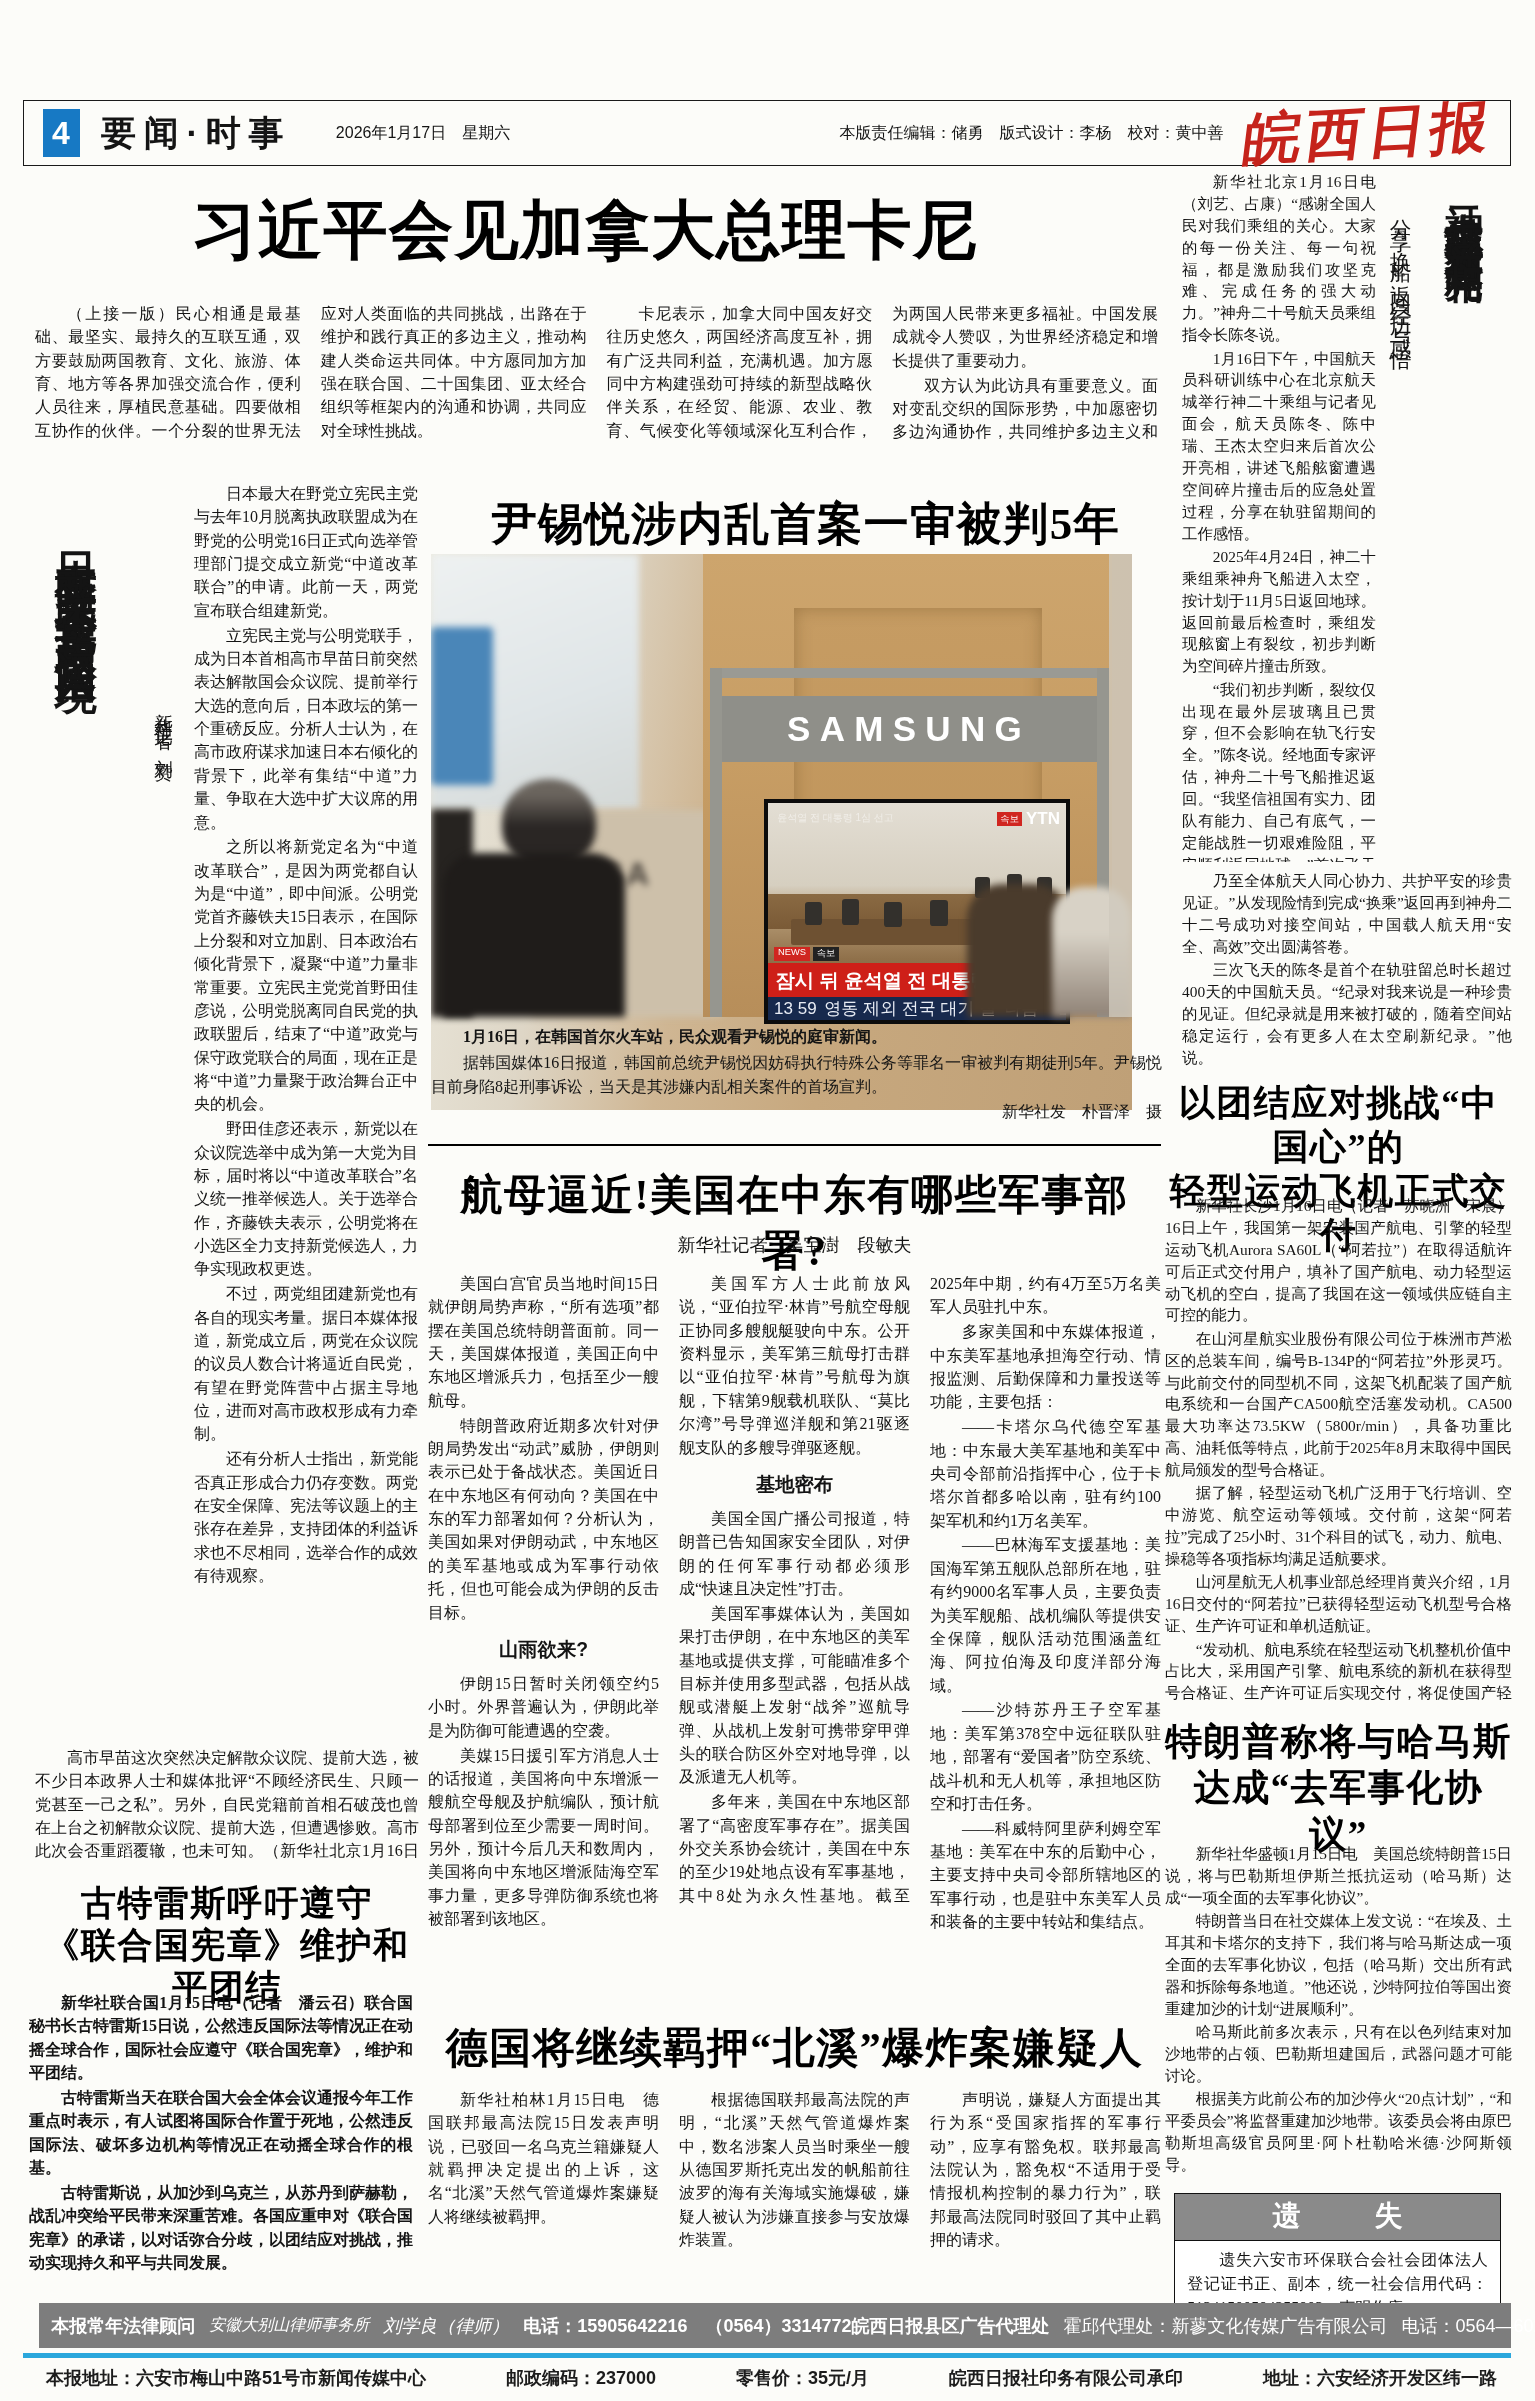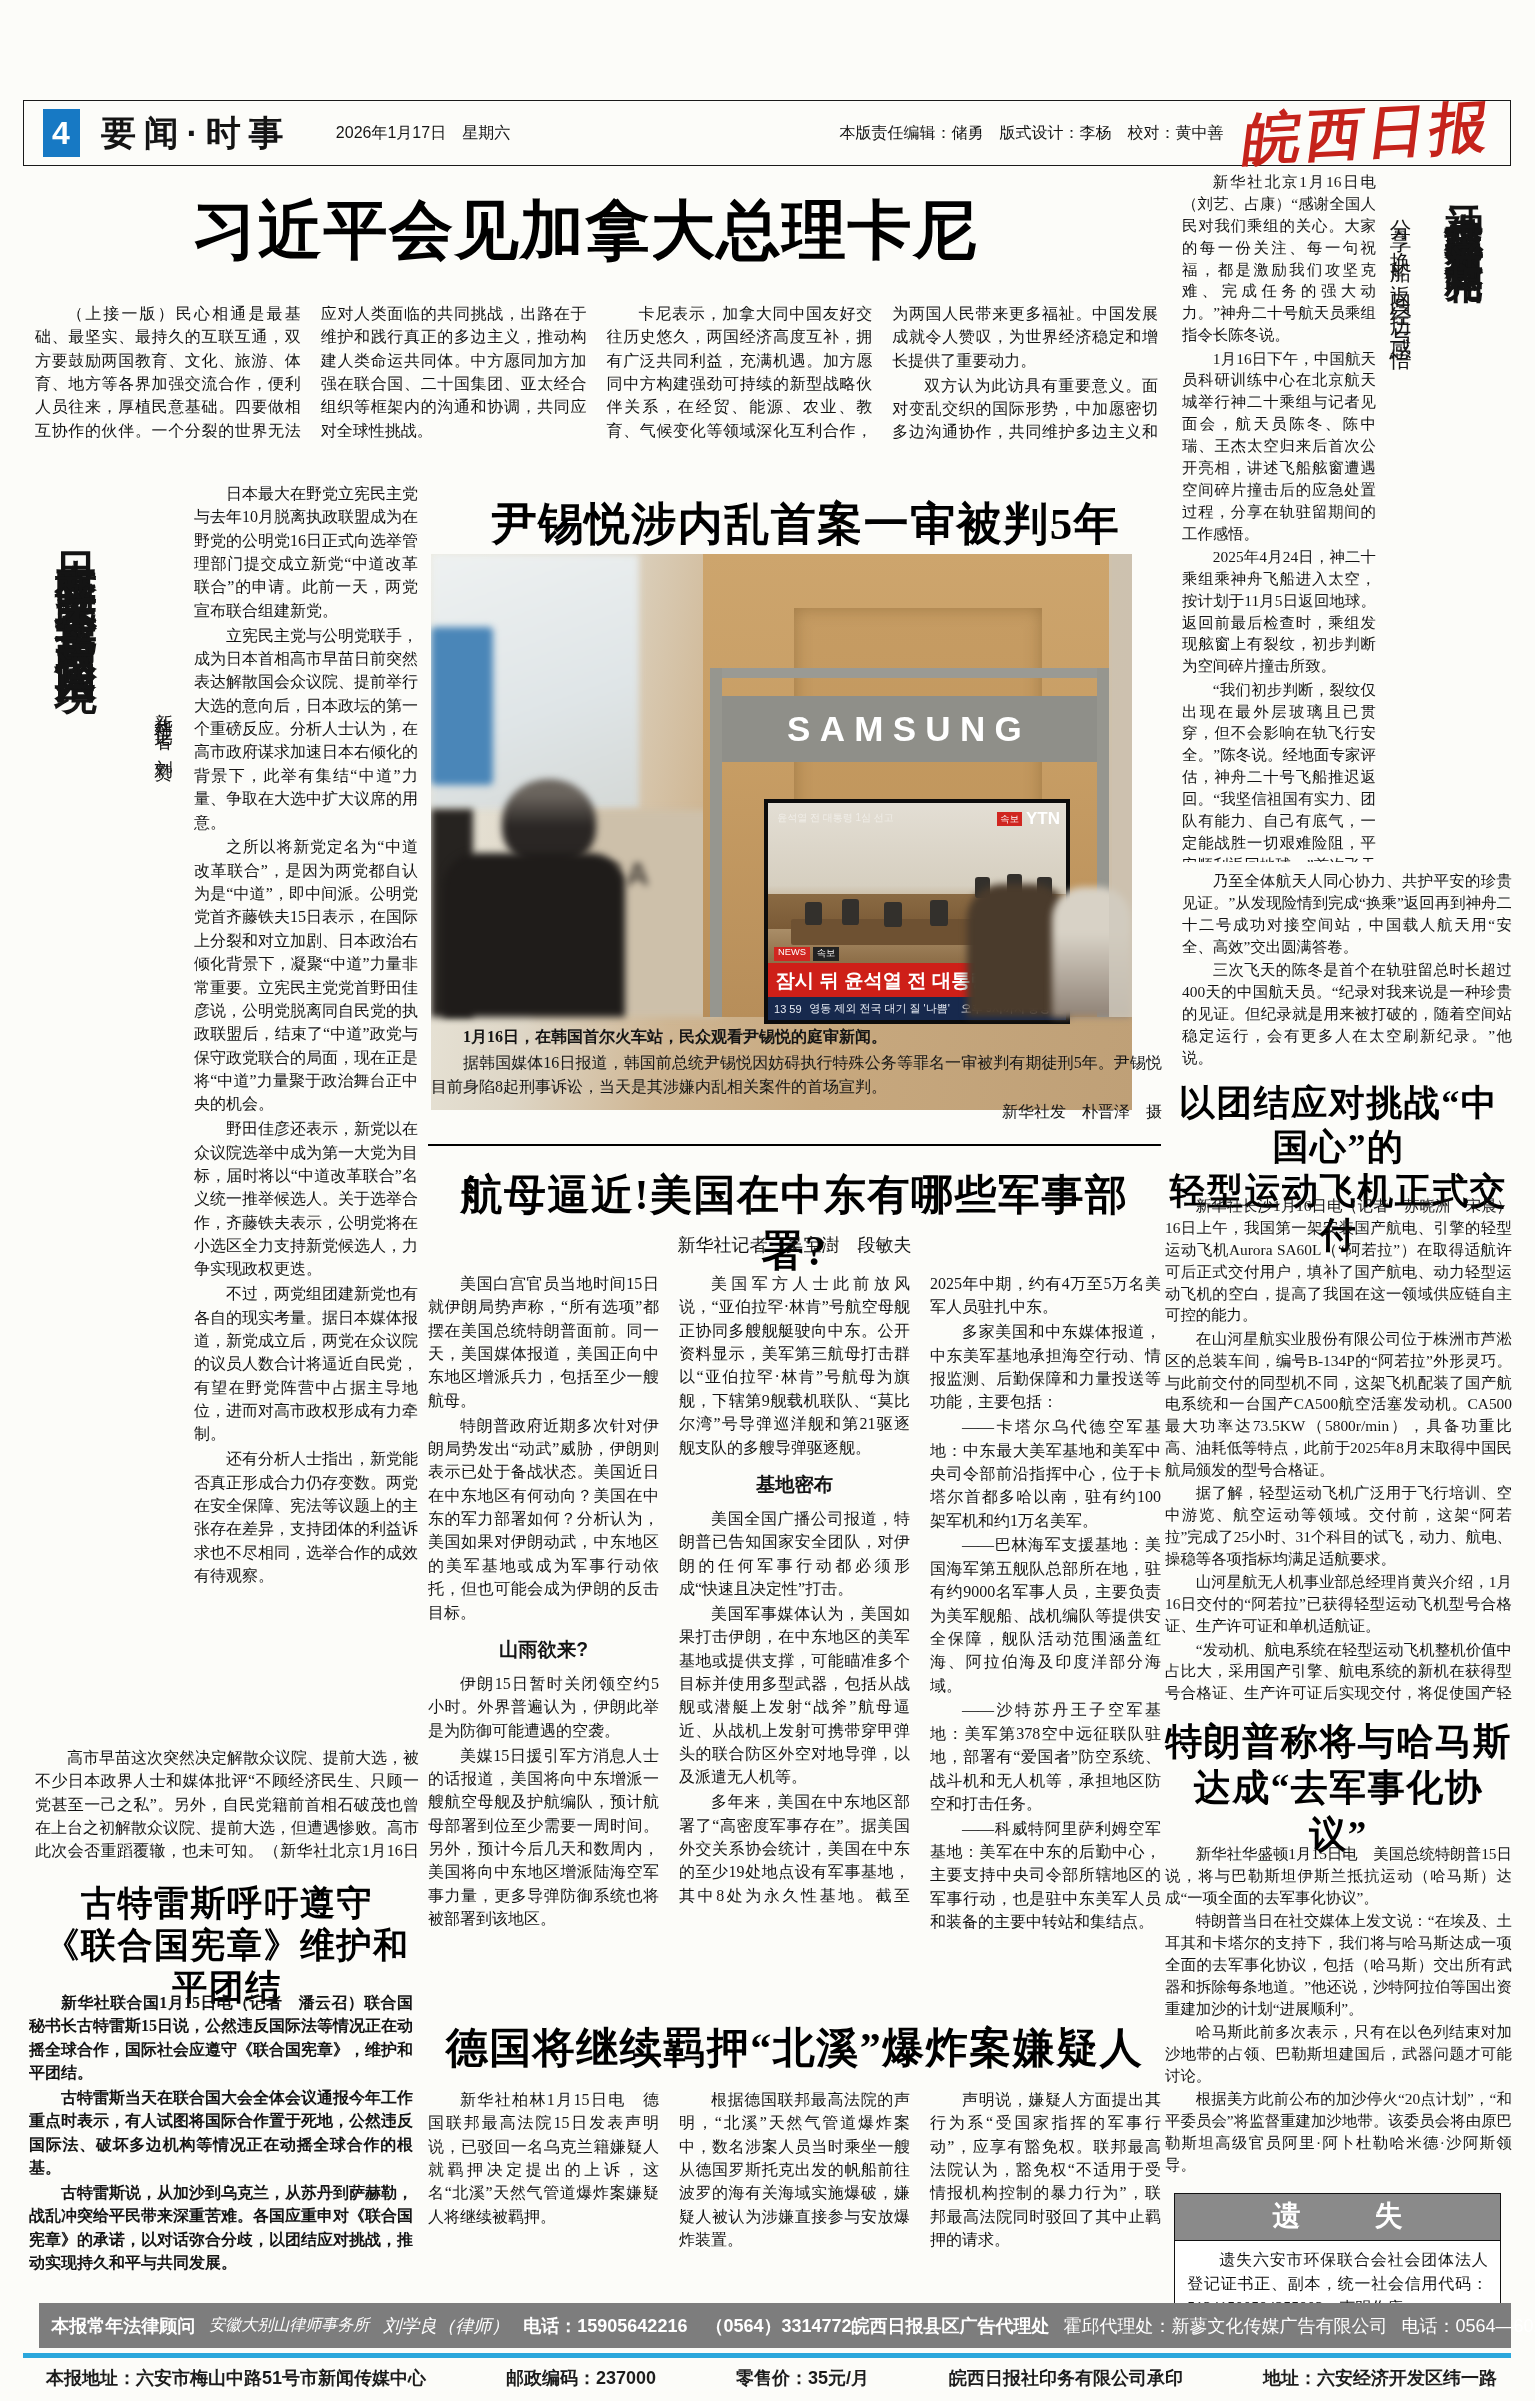--- a/index.html
+++ b/index.html
@@ -31,21 +31,21 @@
          linear-gradient(100deg,#e9e6dd 0%,#ded6c5 20%,#d0b astonish 0) ;}
   .ph-base{position:absolute;inset:0;background:linear-gradient(100deg,#eceadf 0%,#ded6c6 22%,#cfb693 40%,#c7a87e 60%,#bfa077 100%);}
   .ph-blur{filter:blur(3.9px);}
   .tv{position:absolute;left:333px;top:245px;width:306px;height:225px;background:#0c0c0c;padding:3.9px;box-sizing:border-box;}
   .screen{position:relative;width:100%;height:100%;overflow:hidden;
           background:linear-gradient(180deg,#e3ded4 0%,#d6cfc0 38%,#b59a74 52%,#8f704a 72%,#6b5132 100%);}
   .banner{position:absolute;left:0;right:0;bottom:23px;height:34px;background:#ce1f18;color:#fff;
           font-family:"Liberation Sans",sans-serif;font-weight:700;font-size:19.3px;display:flex;
           align-items:center;padding-left:7.7px;white-space:nowrap;}
   .ticker{position:absolute;left:0;right:0;bottom:0;height:23px;background:#17294d;color:#e8ecf4;
-          font-family:"Liberation Sans",sans-serif;font-size:11px;display:flex;align-items:center;
+          font-family:"Liberation Sans",sans-serif;font-size:17px;display:flex;align-items:center;
           padding:0 6.2px;white-space:nowrap;gap:7.7px;}
   .figure{position:absolute;background:#33302c;border-radius:3.1px;}
   
   .graybar{left:39px;top:2303px;width:1472px;height:45px;background:#7d7d7d;color:#fff;
            font-family:"Liberation Sans",sans-serif;font-size:18px;display:flex;align-items:center;
            justify-content:space-between;padding:0 12.3px;box-sizing:border-box;white-space:nowrap;}
   .bluerule{left:23px;top:2353px;width:1488px;height:4.6px;background:#2ba7dc;}
   .addrline{left:46px;top:2366px;width:1451px;display:flex;justify-content:space-between;
             font-family:"Liberation Sans",sans-serif;font-size:18px;font-weight:600;color:#1c1c1c;}
   .lostbox{left:1174px;top:2193px;width:327px;border:1.5px solid #111;background:#fff;box-sizing:border-box;}
@@ -169,21 +169,21 @@
   <div class="abs byline" style="left:428px;top:1233px;width:733px;">新华社记者　吴宝澍　段敏夫</div>
   <div class="abs cols3 body-text" style="left:428px;top:1272px;width:733px;height:685px;overflow:hidden;">
     <p>美国白宫官员当地时间15日就伊朗局势声称，“所有选项”都摆在美国总统特朗普面前。同一天，美国媒体报道，美国正向中东地区增派兵力，包括至少一艘航母。</p>
     <p>特朗普政府近期多次针对伊朗局势发出“动武”威胁，伊朗则表示已处于备战状态。美国近日在中东地区有何动向？美国在中东的军力部署如何？分析认为，美国如果对伊朗动武，中东地区的美军基地或成为军事行动依托，但也可能会成为伊朗的反击目标。</p>
     <div class="subhead">山雨欲来?</div>
     <p>伊朗15日暂时关闭领空约5小时。外界普遍认为，伊朗此举是为防御可能遭遇的空袭。</p>
     <p>美媒15日援引军方消息人士的话报道，美国将向中东增派一艘航空母舰及护航编队，预计航母部署到位至少需要一周时间。另外，预计今后几天和数周内，美国将向中东地区增派陆海空军事力量，更多导弹防御系统也将被部署到该地区。</p>
     <p>美国军方人士此前放风说，“亚伯拉罕·林肯”号航空母舰正协同多艘舰艇驶向中东。公开资料显示，美军第三航母打击群以“亚伯拉罕·林肯”号航母为旗舰，下辖第9舰载机联队、“莫比尔湾”号导弹巡洋舰和第21驱逐舰支队的多艘导弹驱逐舰。</p>
     <div class="subhead">基地密布</div>
     <p>美国全国广播公司报道，特朗普已告知国家安全团队，对伊朗的任何军事行动都必须形成“快速且决定性”打击。</p>
-    <p>美国军事媒体认为，美国如果打击伊朗，在中东地区的美军基地或提供支撑，可能瞄准多个目标并使用多型武器，包括从战舰或潜艇上发射“战斧”航母逼近、从战机上发射可携带穿甲弹头的联合防区外空对地导弹，以及派遣无人机等。</p>
+    <p>美国军事媒体认为，美国如果打击伊朗，在中东地区的美军基地或提供支撑，可能瞄准多个目标并使用多型武器，包括从战舰或潜艇上发射“战斧”巡航导弹、从战机上发射可携带穿甲弹头的联合防区外空对地导弹，以及派遣无人机等。</p>
     <p>多年来，美国在中东地区部署了“高密度军事存在”。据美国外交关系协会统计，美国在中东的至少19处地点设有军事基地，其中8处为永久性基地。截至2025年中期，约有4万至5万名美军人员驻扎中东。</p>
     <p>多家美国和中东媒体报道，中东美军基地承担海空行动、情报监测、后勤保障和力量投送等功能，主要包括：</p>
     <p>——卡塔尔乌代德空军基地：中东最大美军基地和美军中央司令部前沿指挥中心，位于卡塔尔首都多哈以南，驻有约100架军机和约1万名美军。</p>
     <p>——巴林海军支援基地：美国海军第五舰队总部所在地，驻有约9000名军事人员，主要负责为美军舰船、战机编队等提供安全保障，舰队活动范围涵盖红海、阿拉伯海及印度洋部分海域。</p>
     <p>——沙特苏丹王子空军基地：美军第378空中远征联队驻地，部署有“爱国者”防空系统、战斗机和无人机等，承担地区防空和打击任务。</p>
     <p>——科威特阿里萨利姆空军基地：美军在中东的后勤中心，主要支持中央司令部所辖地区的军事行动，也是驻中东美军人员和装备的主要中转站和集结点。</p>
 
   </div>
 
   <div class="abs art-title" style="left:428px;top:2020px;width:733px;font-size:42px;">德国将继续羁押“北溪”爆炸案嫌疑人</div>

